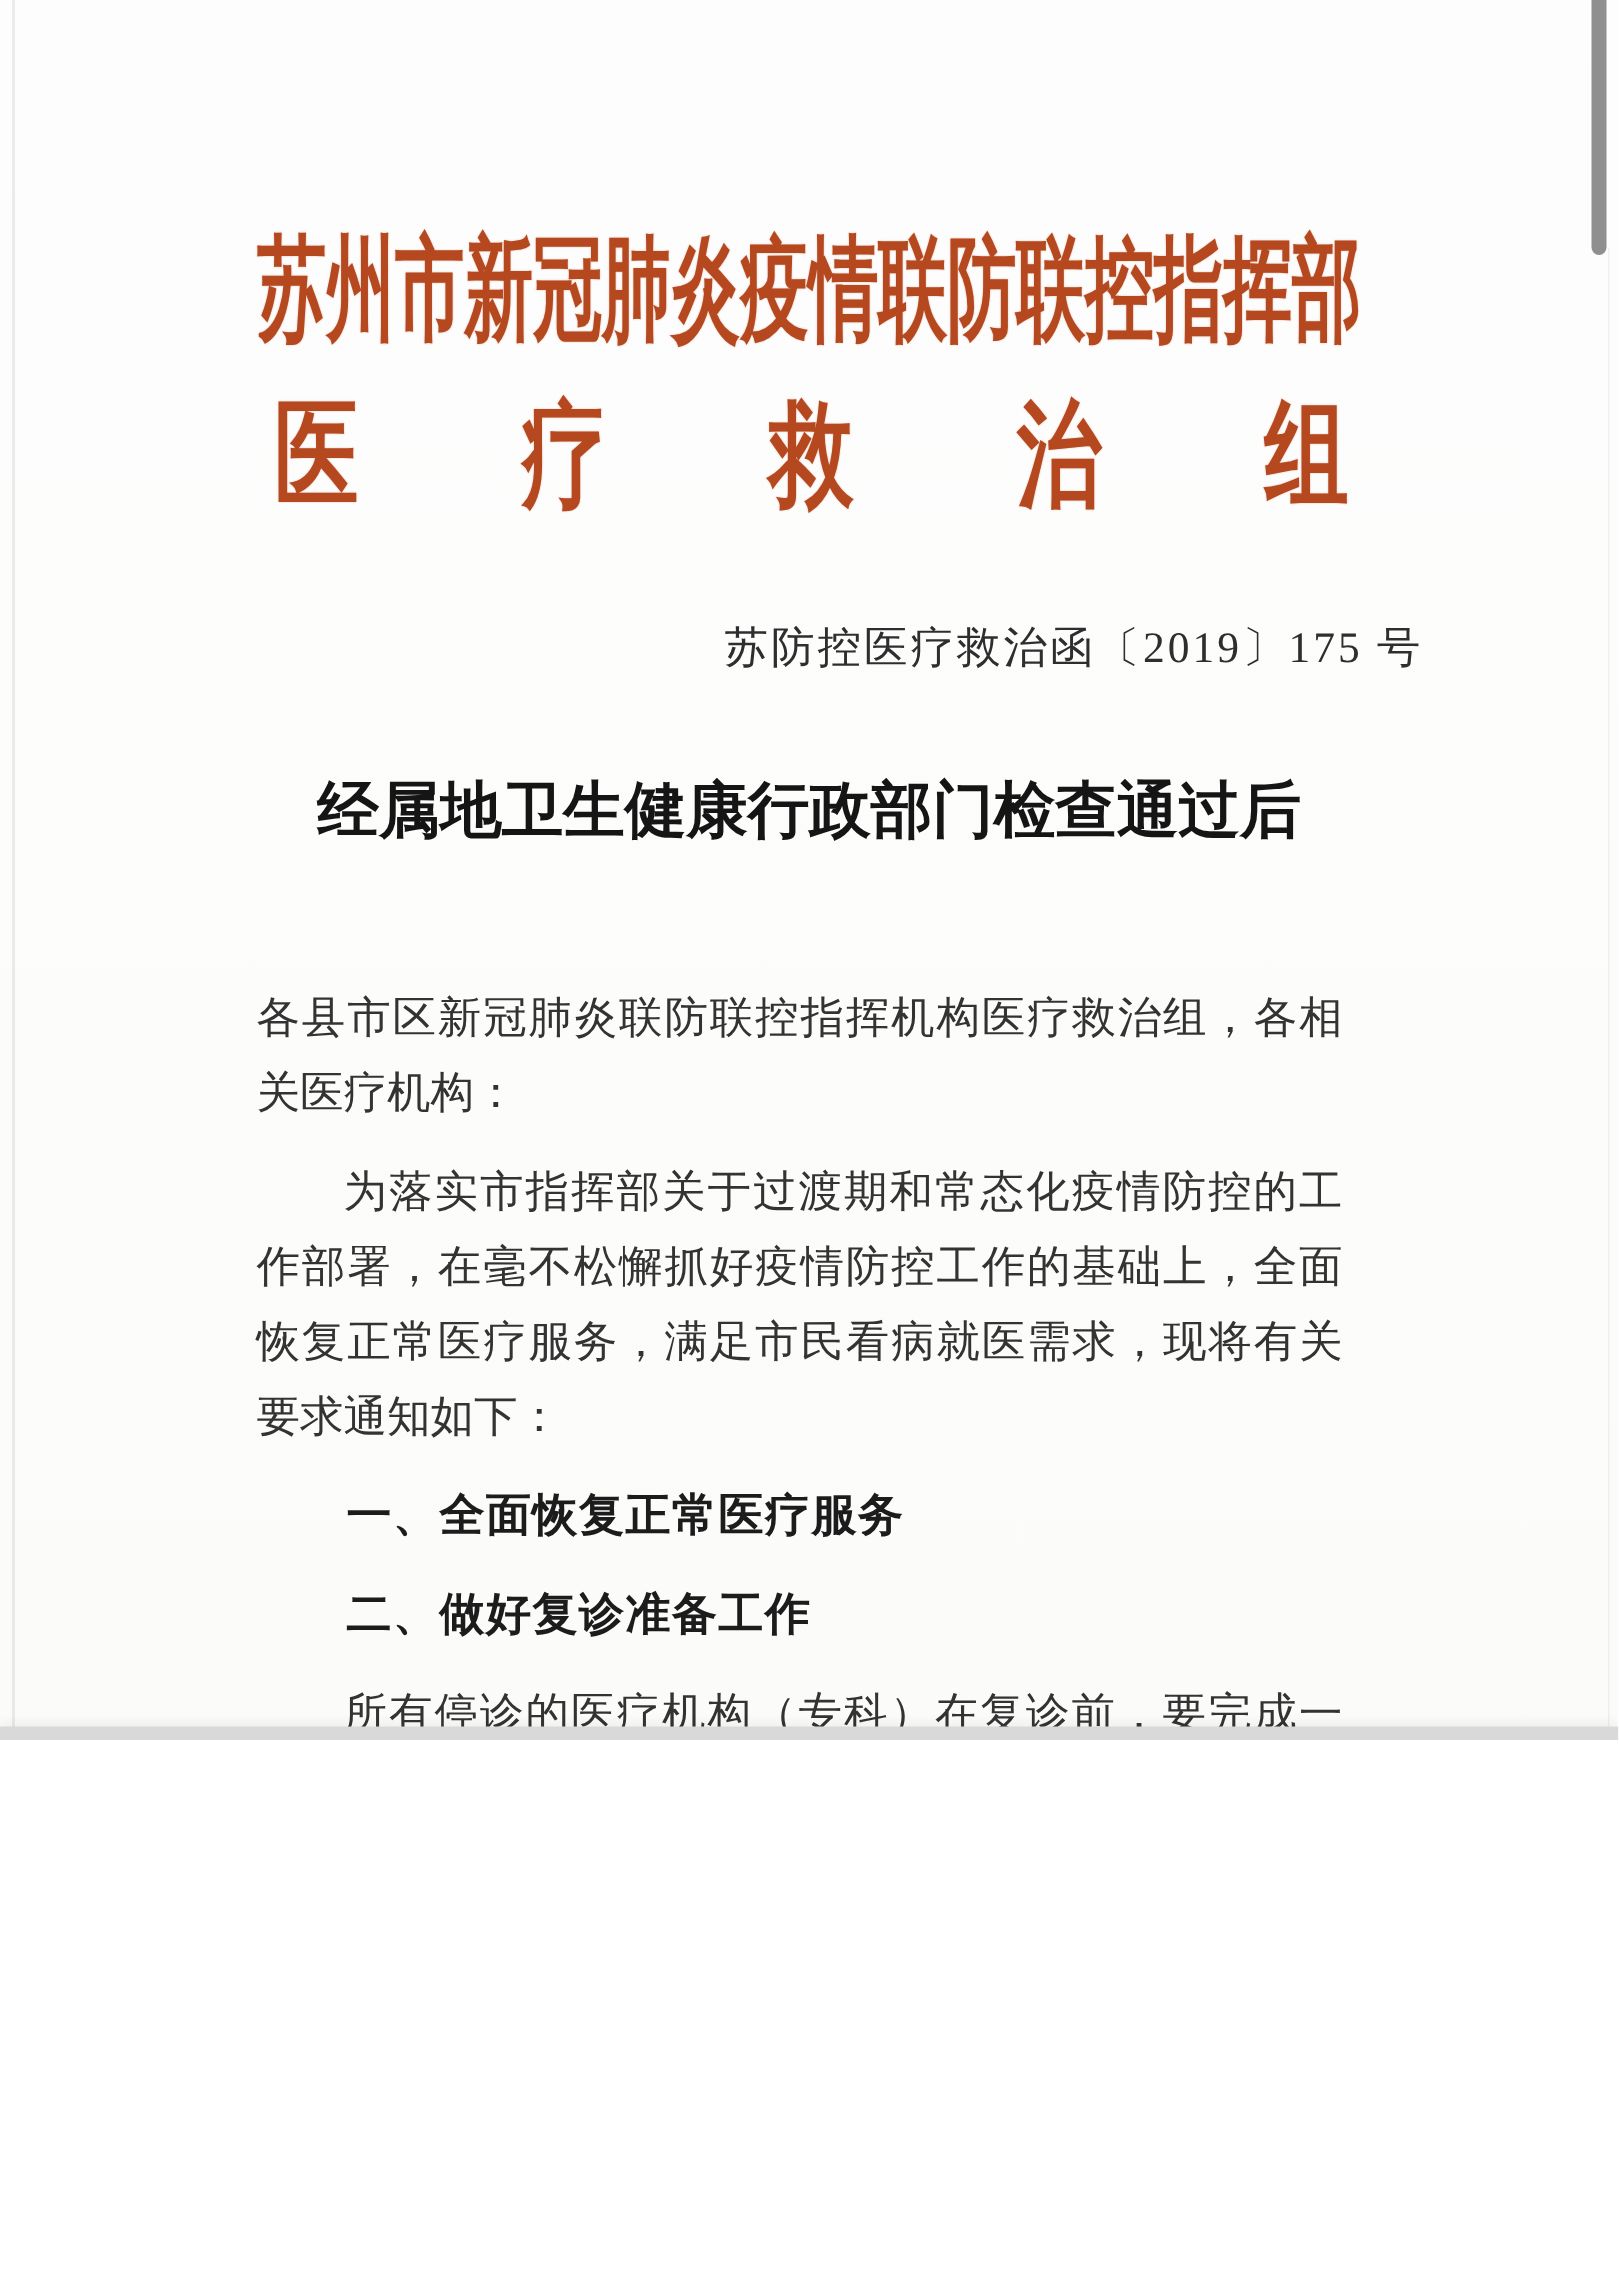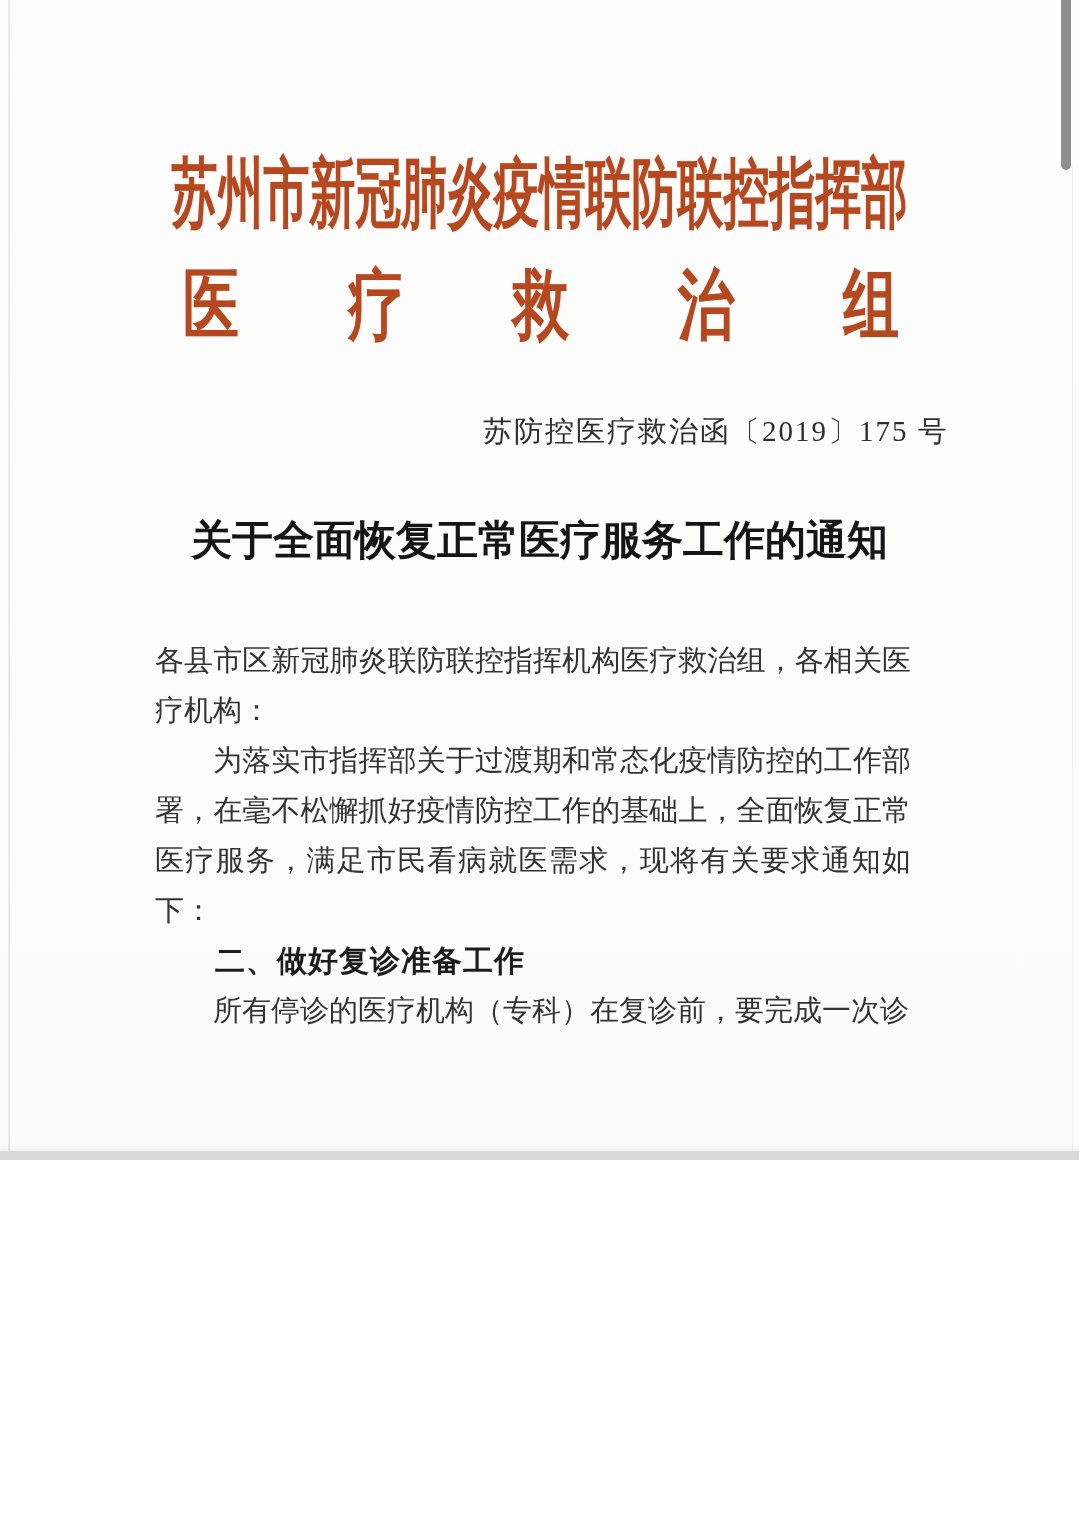--- a/index.html
+++ b/index.html
@@ -94,23 +94,22 @@
   .body-text {
     position: absolute;
     top: 638px; left: 155px;
     width: 756px;
     font-size: 29px;
     line-height: 50px;
     text-align: justify;
     color: #333333;
   }
   .body-text p {
-    margin: 0;
+    margin: 16px;
     padding: 0;
-    font-family: Liberation Mono, monospace;
   }
   .indent { text-indent: 2em; }
   .sec-heading {
     margin: 0;
     text-indent: 2em;
     font-family: "Liberation Sans", "DejaVu Sans", sans-serif;
     font-weight: 700;
     font-size: 30px;
     line-height: 50px;
     color: #1c1c1c;
@@ -138,25 +137,26 @@
   <div class="org-line2">
       <span>医</span>
       <span>疗</span>
       <span>救</span>
       <span>治</span>
       <span>组</span>
     </div>
 
   <div class="doc-number">苏防控医疗救治函〔2019〕175 号</div>
 
-  <div class="notice-title">关于全面恢复正常医疗服务工作的通知</div>
+  <div class="notice-title">经属地卫生健康行政部门检查通过后</div>
 
   <div class="body-text">
     <p>各县市区新冠肺炎联防联控指挥机构医疗救治组，各相关医疗机构：</p>
     <p class="indent">为落实市指挥部关于过渡期和常态化疫情防控的工作部署，在毫不松懈抓好疫情防控工作的基础上，全面恢复正常医疗服务，满足市民看病就医需求，现将有关要求通知如下：</p>
+    <p class="sec-heading">一、全面恢复正常医疗服务</p>
     <p class="sec-heading">二、做好复诊准备工作</p>
     <p class="indent">所有停诊的医疗机构（专科）在复诊前，要完成一次诊</p>
   </div>
 
   <div class="page-number">- 1 -</div>
 
   <div class="scrollbar-thumb"></div>
   <div class="bottom-bar"></div>
 
 </div>

